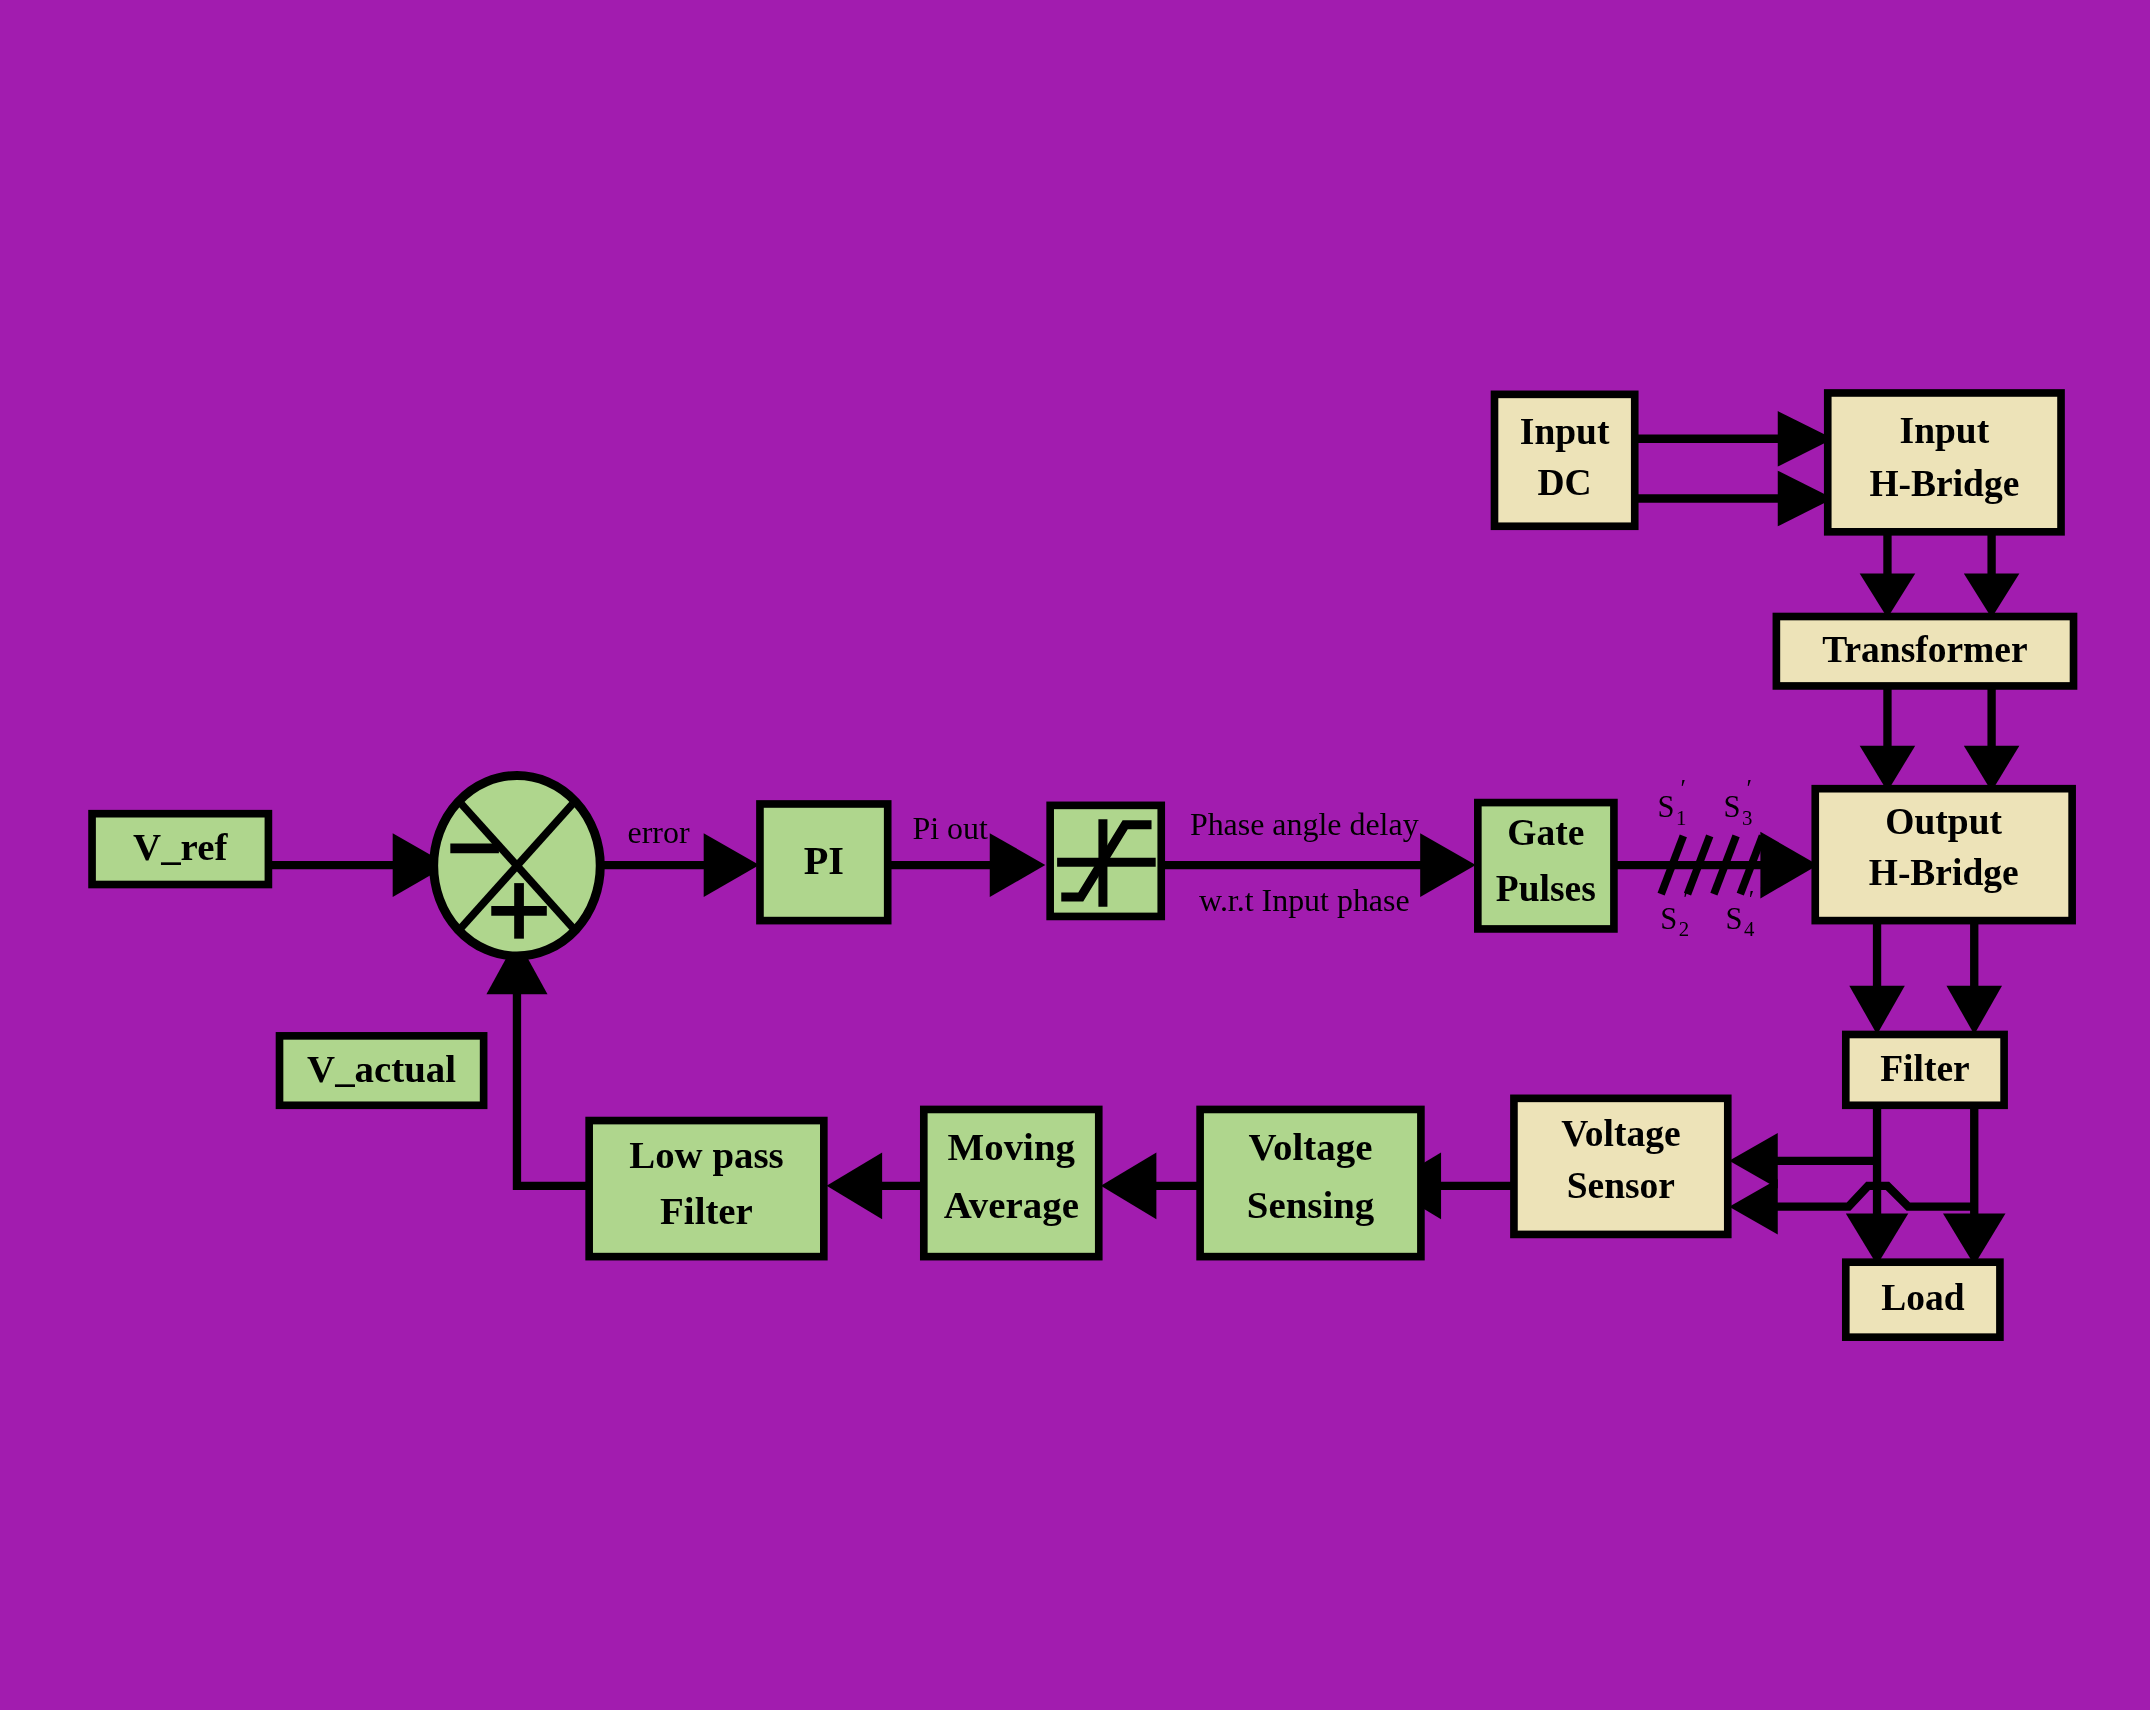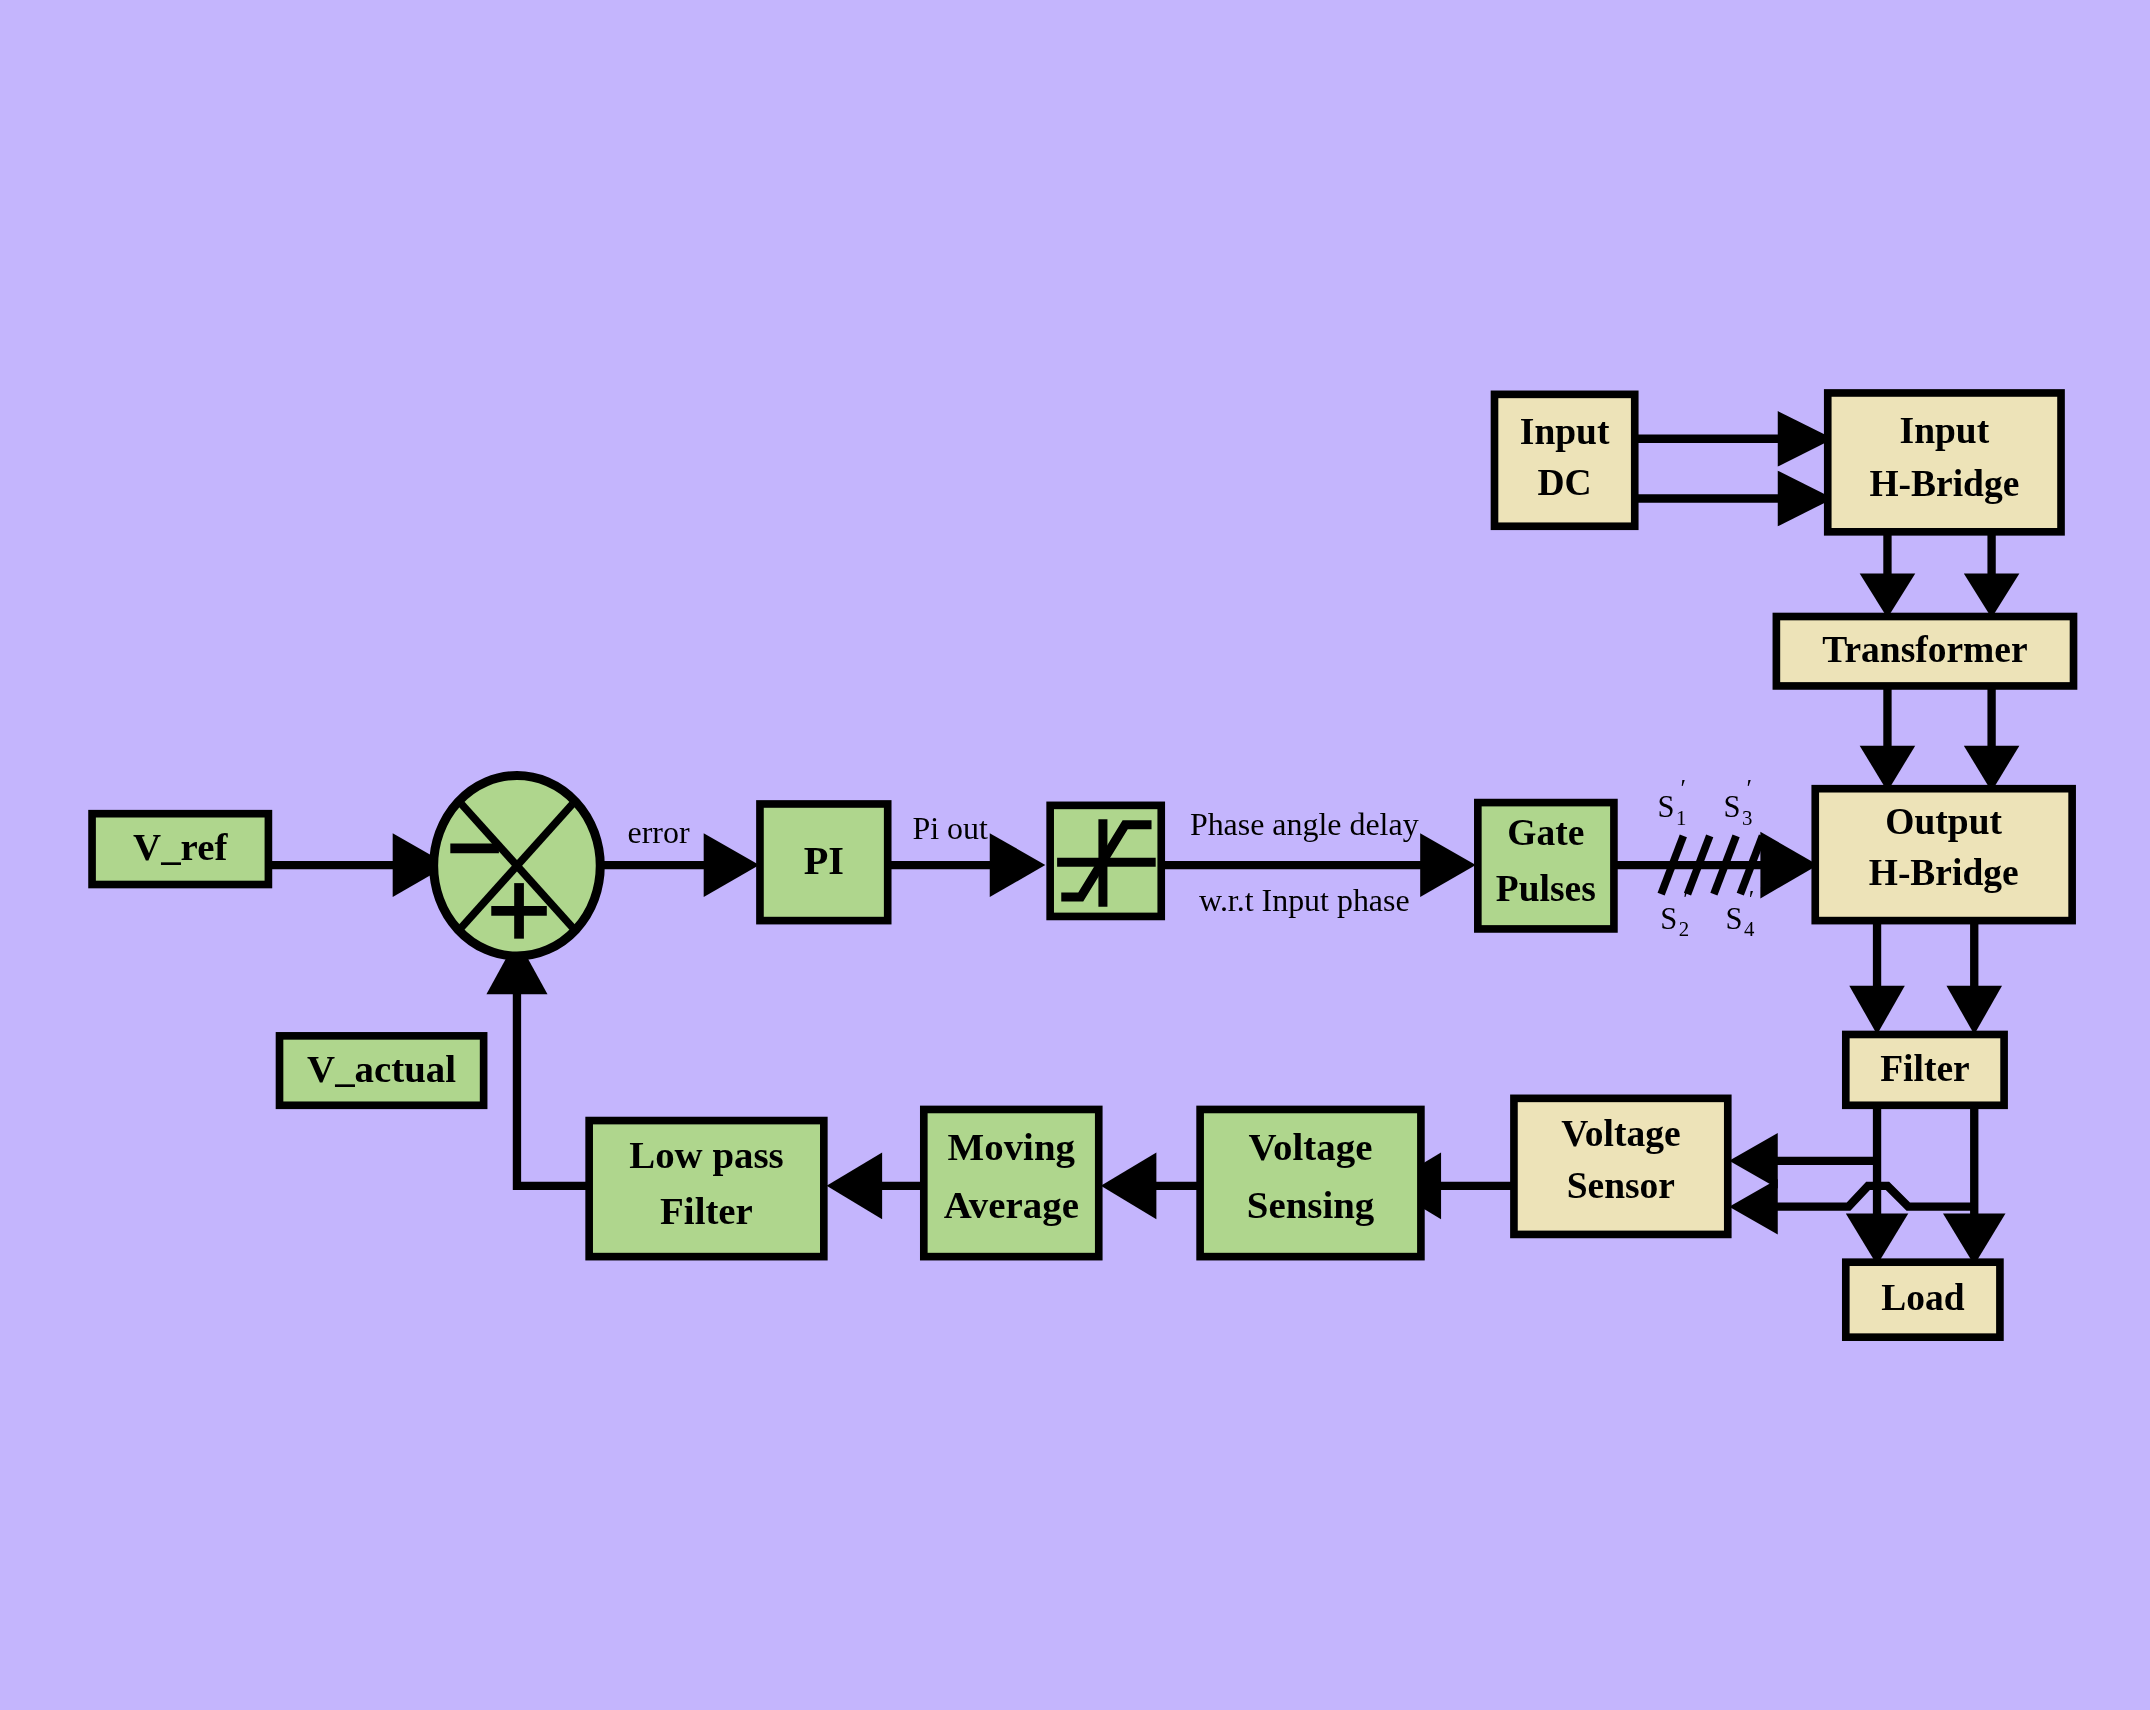--- a/index.html
+++ b/index.html
@@ -11,21 +11,21 @@
   body {
     width: 2151px;
     height: 1710px;
     overflow: hidden;
     font-family: "Liberation Serif", "DejaVu Serif", serif;
   }
   #diagram-root {
     position: relative;
     width: 2151px;
     height: 1710px;
-    background: #c4b5fd;
+    background: #a21caf;
   }
   svg#diagram {
     display: block;
     width: 2151px;
     height: 1710px;
   }
   .blk-rect {
     stroke: #000000;
     stroke-width: 11;
   }

